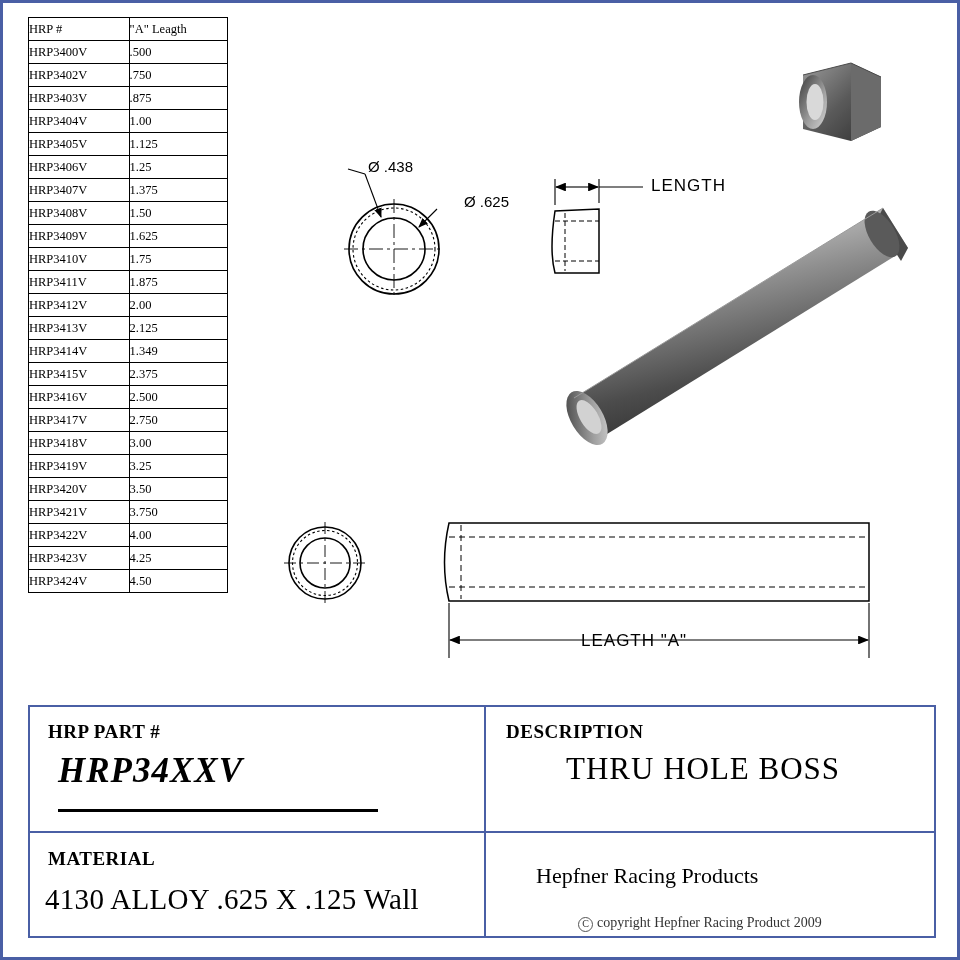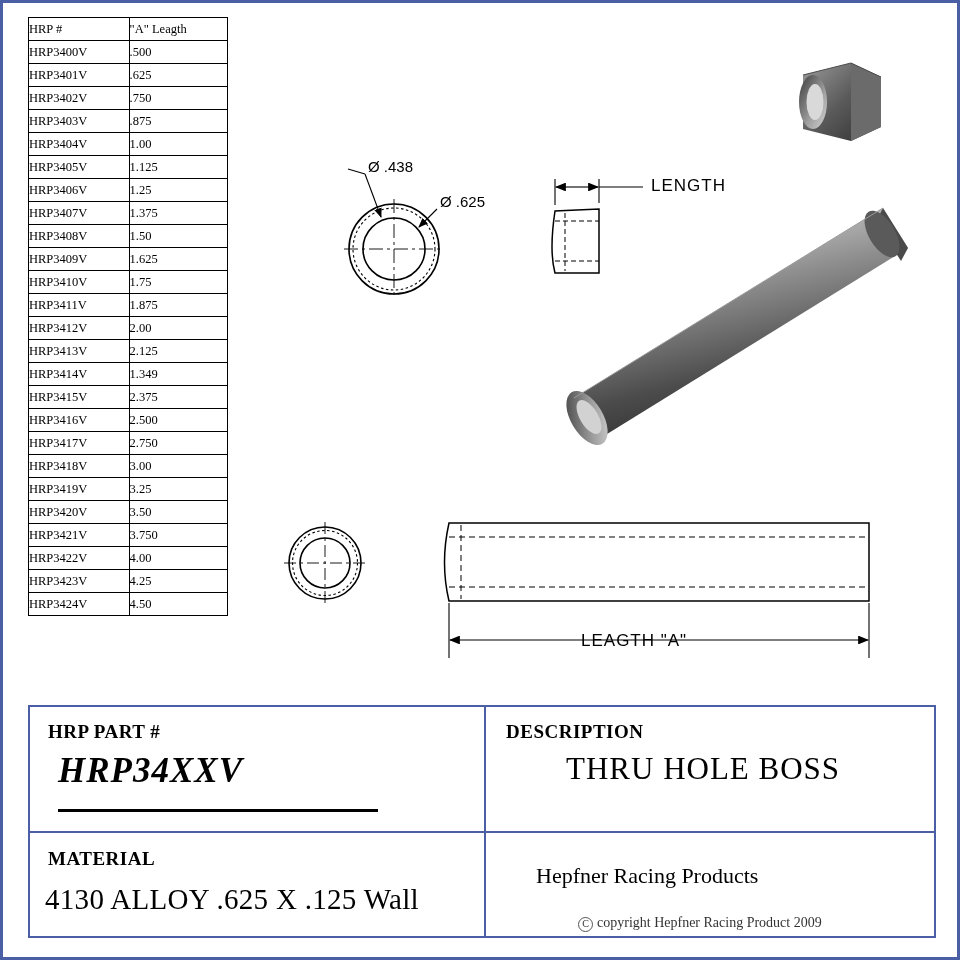--- a/index.html
+++ b/index.html
@@ -35,21 +35,21 @@
   #mat-value{position:absolute;left:42px;top:880px;font-size:29px;letter-spacing:.3px;}
 
   #company{position:absolute;left:533px;top:860px;font-size:22px;}
   #copy{position:absolute;left:575px;top:912px;font-size:14px;color:#333;}
   #copy .cmark{display:inline-block;border:1px solid #555;border-radius:50%;
      width:13px;height:13px;line-height:12px;text-align:center;font-size:10px;margin-right:4px;}
 
   
   .dimtxt{position:absolute;font-family:"Liberation Sans", sans-serif;font-size:15px;color:#000;}
   #lbl-438{left:365px;top:155px;}
-  #lbl-625{left:437px;top:190px;text-align:right;}
+  #lbl-625{left:461px;top:190px;text-align:right;}
   #lbl-length{left:648px;top:173px;font-size:17px;letter-spacing:1px;}
   #lbl-leagth{left:578px;top:628px;font-size:17px;letter-spacing:1px;}
 
   svg{position:absolute;left:0;top:0;width:960px;height:960px;pointer-events:none;}
 </style>
 </head>
 <body>
 
 <div id="sheet">
 
@@ -59,24 +59,20 @@
         <th class="c0">HRP #</th>
         <th class="c1">"A" Leagth</th>
       </tr>
     </thead>
     <tbody id="tbody">
         <tr>
           <td class="c0">HRP3400V</td>
           <td class="c1">.500</td>
         </tr>
         <tr>
-          <td class="c0">HRP3401V</td>
-          <td class="c1">.625</td>
-        </tr>
-        <tr>
           <td class="c0">HRP3402V</td>
           <td class="c1">.750</td>
         </tr>
         <tr>
           <td class="c0">HRP3403V</td>
           <td class="c1">.875</td>
         </tr>
         <tr>
           <td class="c0">HRP3404V</td>
           <td class="c1">1.00</td>

